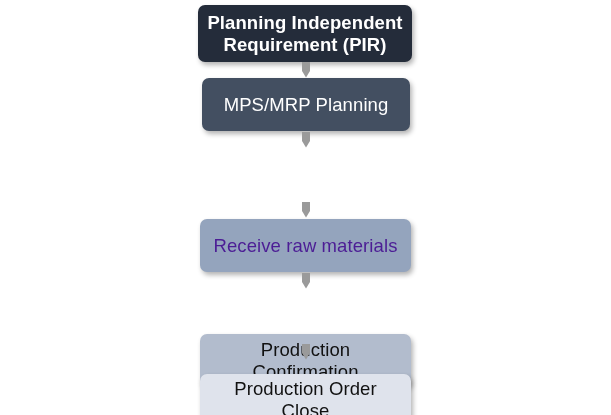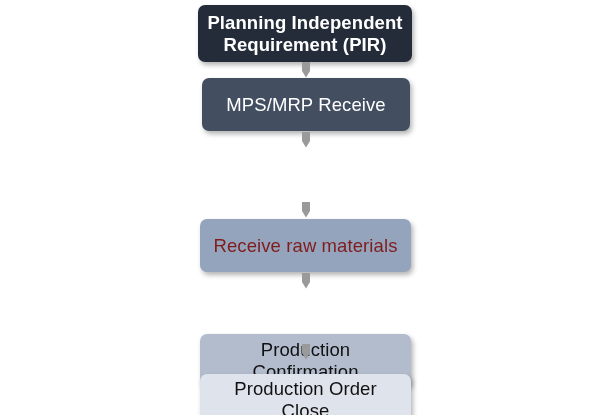--- a/index.html
+++ b/index.html
@@ -59,21 +59,21 @@
   #node-2 {
     left: 201px; top: 148px; width: 209px; height: 53px;
     background: #94a4bd;
     color: #111111;
     font-size: 18.5px;
     font-weight: normal;
   }
   #node-3 {
     left: 200px; top: 219px; width: 211px; height: 53px;
     background: #94a4bd;
-    color: #7f1d1d;
+    color: #4c1d95;
     font-size: 18.5px;
     font-weight: normal;
   }
   #node-4 {
     left: 200px; top: 290px; width: 211px; height: 53px;
     background: #b2bccd;
     color: #111111;
     font-size: 18.5px;
     font-weight: normal;
     margin-top: 44px;
@@ -114,21 +114,21 @@
 Requirement (PIR)</span>
   </div>
 
   <div class="connector" id="conn-0">
     <svg viewBox="0 0 14 16" xmlns="http://www.w3.org/2000/svg">
       <path d="M3 0 H11 V9 L7 15.5 L3 9 Z" fill="#9a9a9a"></path>
     </svg>
   </div>
 
   <div class="node" id="node-1">
-    <span class="node-label">MPS/MRP Receive</span>
+    <span class="node-label">MPS/MRP Planning</span>
   </div>
 
   <div class="connector" id="conn-1">
     <svg viewBox="0 0 14 16" xmlns="http://www.w3.org/2000/svg">
       <path d="M3 0 H11 V9 L7 15.5 L3 9 Z" fill="#9a9a9a"></path>
     </svg>
   </div>
 
 
   <div class="connector" id="conn-2">

